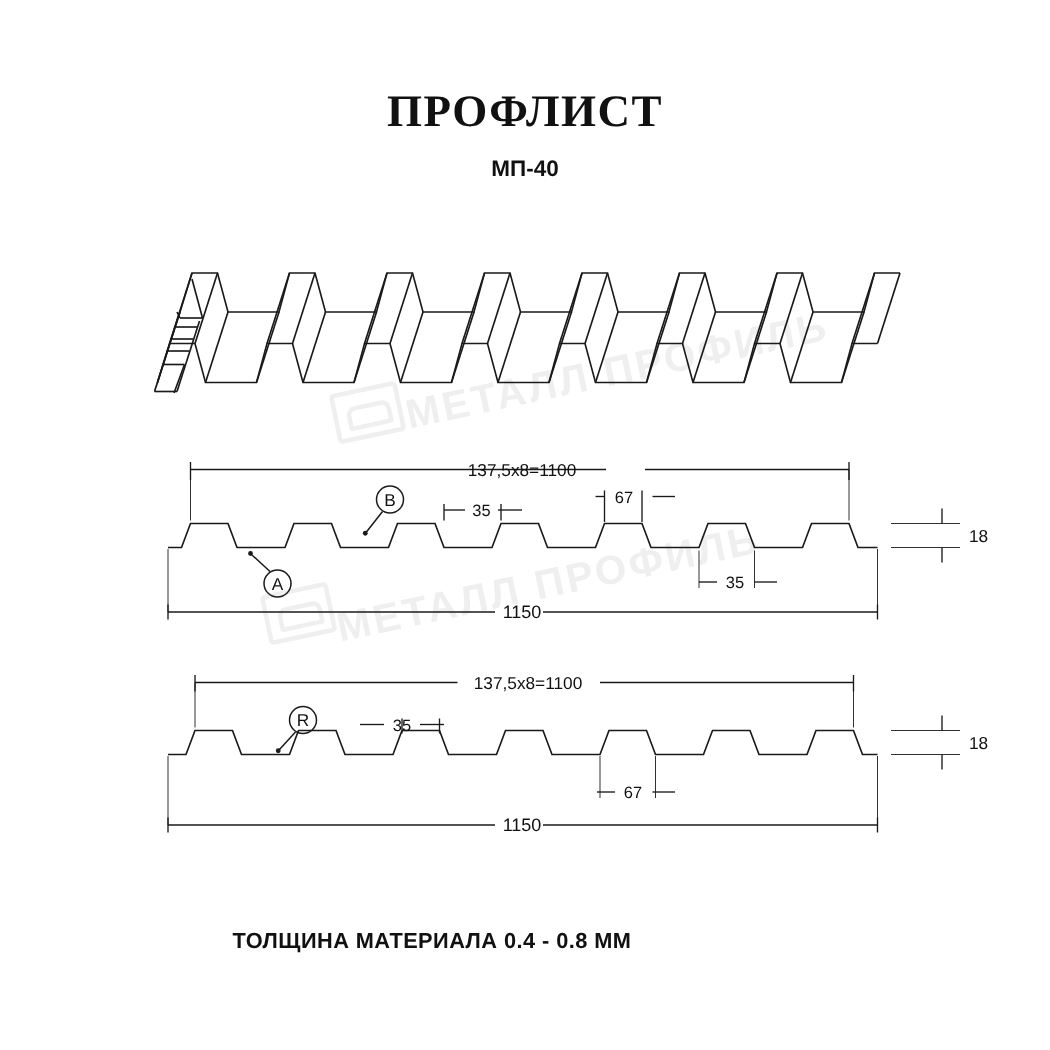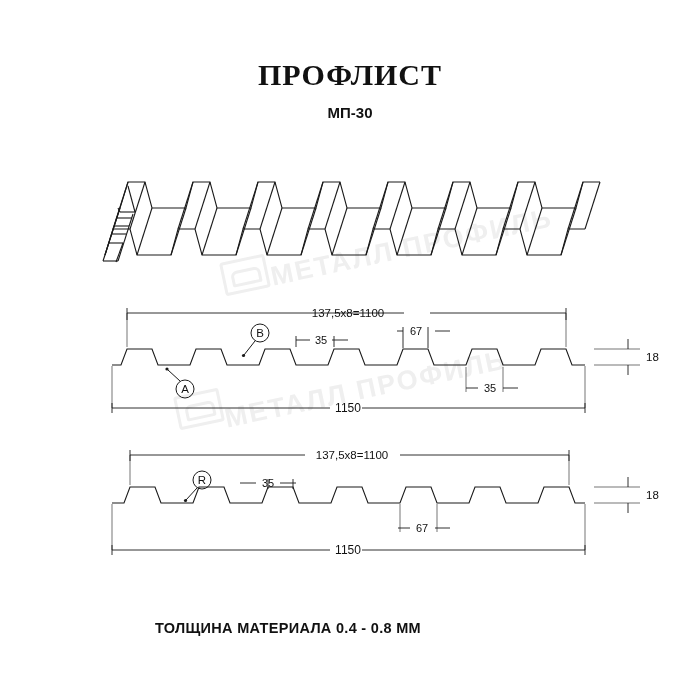--- a/index.html
+++ b/index.html
@@ -99,21 +99,21 @@
   }
   .wml1 { top: 258px; left: 222px; transform: rotate(-12deg); }
   .wml2 { top: 392px; left: 176px; transform: rotate(-12deg); }
 </style>
 </head>
 <body>
 
 <div class="page">
 
   <div class="title">ПРОФЛИСТ</div>
-  <div class="subtitle">МП-30</div>
+  <div class="subtitle">МП-40</div>
 
   <div class="wm-logo wml1"></div>
   <div class="wm wm1">МЕТАЛЛ ПРОФИЛЬ</div>
   <div class="wm-logo wml2"></div>
   <div class="wm wm2">МЕТАЛЛ ПРОФИЛЬ</div>
 
   <svg class="drawing" viewBox="0 0 700 700">
     <g fill="none" stroke="#1a1a1a" stroke-width="1.1" stroke-linejoin="miter" stroke-linecap="butt">
 
       <g>

